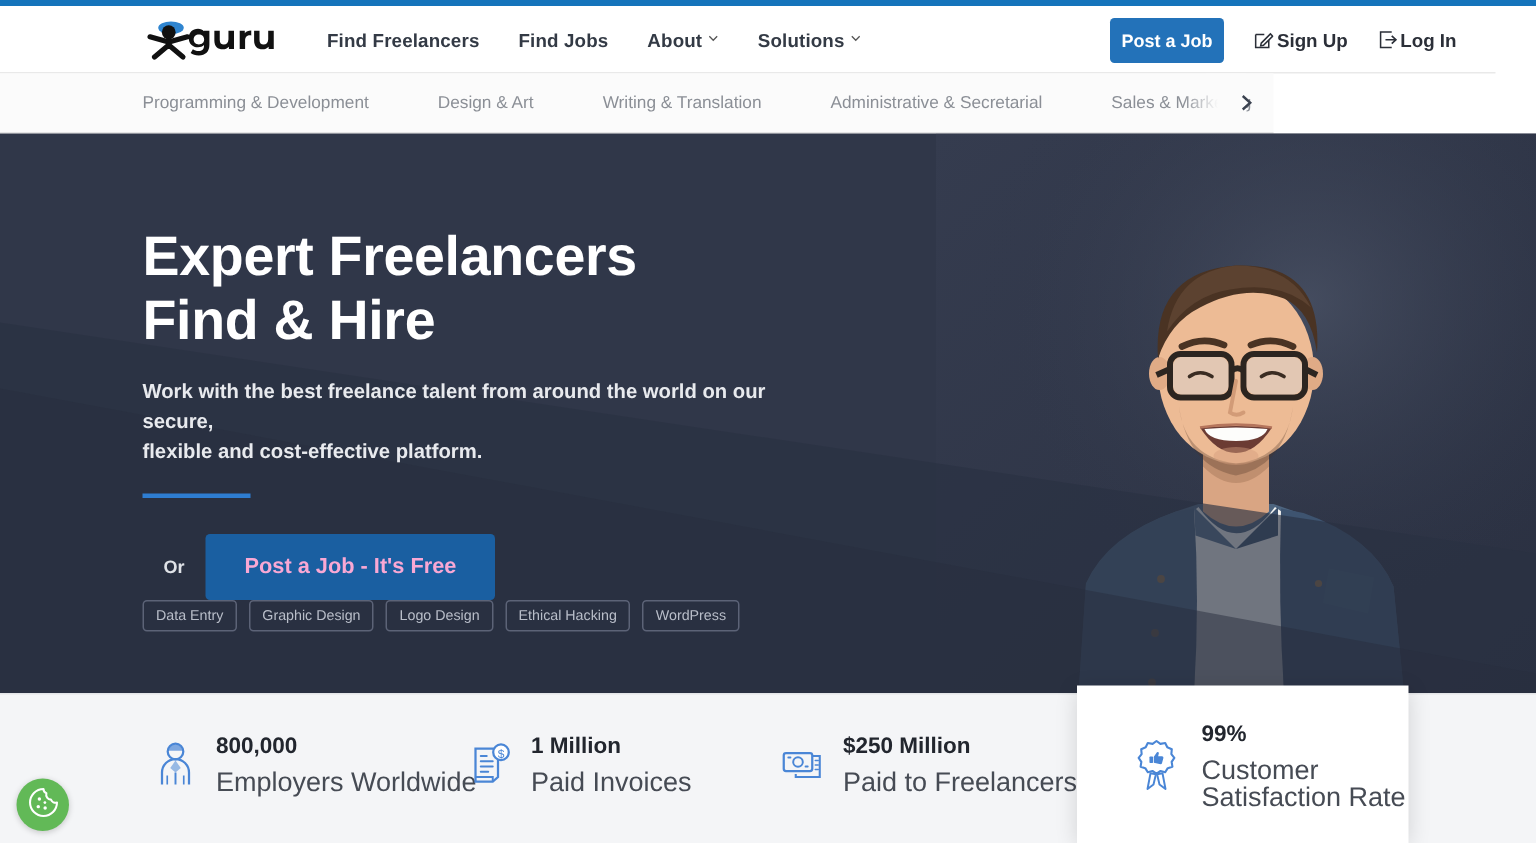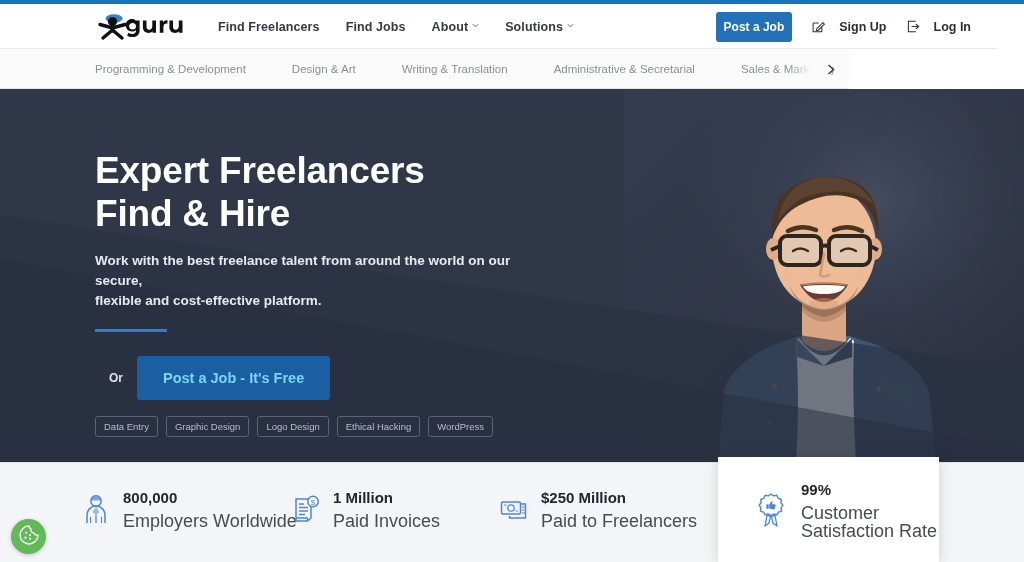--- a/index.html
+++ b/index.html
@@ -43,21 +43,21 @@
   }
   .btn-post-job {
     background: #2372b9; color: #fff; border: none;
     font-family: "Liberation Sans", sans-serif;
     font-size: 12px; font-weight: bold;
     padding: 8px 8px; border-radius: 3px; cursor: pointer;
     white-space: nowrap;
   }
   .auth-link {
     font-size: 12.5px; font-weight: bold; color: #2b2f38;
-    display: flex; align-items: center; gap: 14px; cursor: pointer; white-space: nowrap;
+    display: flex; align-items: center; gap: 2px; cursor: pointer; white-space: nowrap;
   }
   .auth-icon { width: 13px; height: 13px; display: block; }
 
   
   .catbar {
     position: absolute; top: 49px; left: 0; width: 849px; height: 40px;
     background: #fbfbfb; border-bottom: 1px solid #e4e4e4;
     overflow: hidden;
   }
   .cat-items {
@@ -110,41 +110,41 @@
   .search-input {
     flex: 1; border: none; outline: none; background: transparent;
     font-family: "Liberation Sans", sans-serif; font-size: 12.5px; color: #333;
   }
   .search-input::placeholder { color: #8d9199; }
   .search-icon { width: 18px; height: 18px; cursor: pointer; flex: none; }
   .or-text {
     margin: 0 14px; font-size: 12px; color: #dfe2e7; font-weight: bold;
   }
   .btn-hero-cta {
-    background: #1a5fa1; color: #7dd3fc; border: none;
+    background: #1a5fa1; color: #f9a8d4; border: none;
     font-family: "Liberation Sans", sans-serif;
     font-size: 14.5px; font-weight: bold;
     height: 44px; padding: 0 26px; border-radius: 3px; cursor: pointer;
     white-space: nowrap;
   }
-  .chips { margin-top: 16px; display: flex; gap: 8px; }
+  .chips { display: flex; gap: 8px; }
   .chip {
     border: 1px solid #5c6377; color: #b9bec9;
     font-size: 9.5px; padding: 4px 8px; border-radius: 3px;
     cursor: pointer; white-space: nowrap; background: transparent;
     font-family: "Liberation Sans", sans-serif;
   }
 
   
   .stats {
     position: absolute; top: 462px; left: 0; width: 1024px; height: 100px;
     background: #f4f5f7; border-top: 1px solid #e3e5e8;
   }
   .stats-inner {
-    position: absolute; left: 81px; top: 0; height: 92px;
+    position: absolute; left: 102px; top: 0; height: 92px;
     display: flex; align-items: center; gap: 0;
   }
   .stat {
     display: flex; align-items: center; gap: 12px; white-space: nowrap;
   }
   .stat-icon { width: 30px; height: 32px; flex: none; }
   .stat-value { font-size: 15px; font-weight: bold; color: #22262e; line-height: 19px; }
   .stat-label { font-size: 18px; color: #464b54; line-height: 18px; margin-top: 5px; }
 
   .stat-card {

